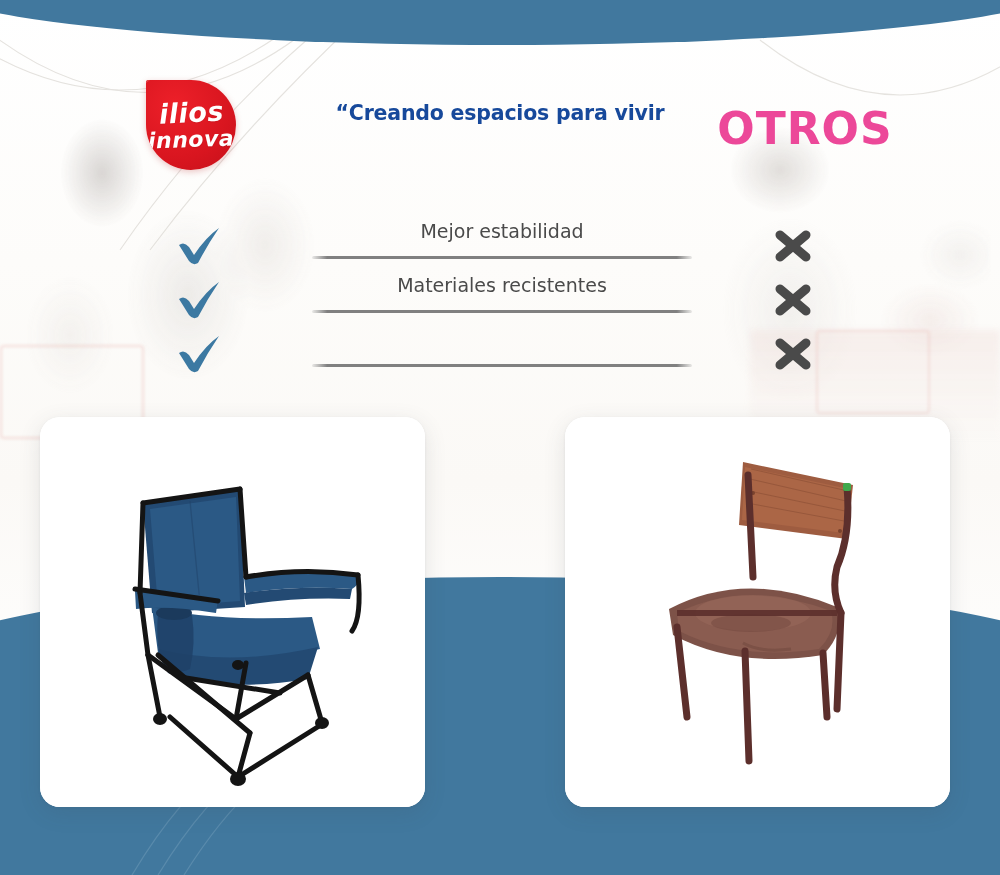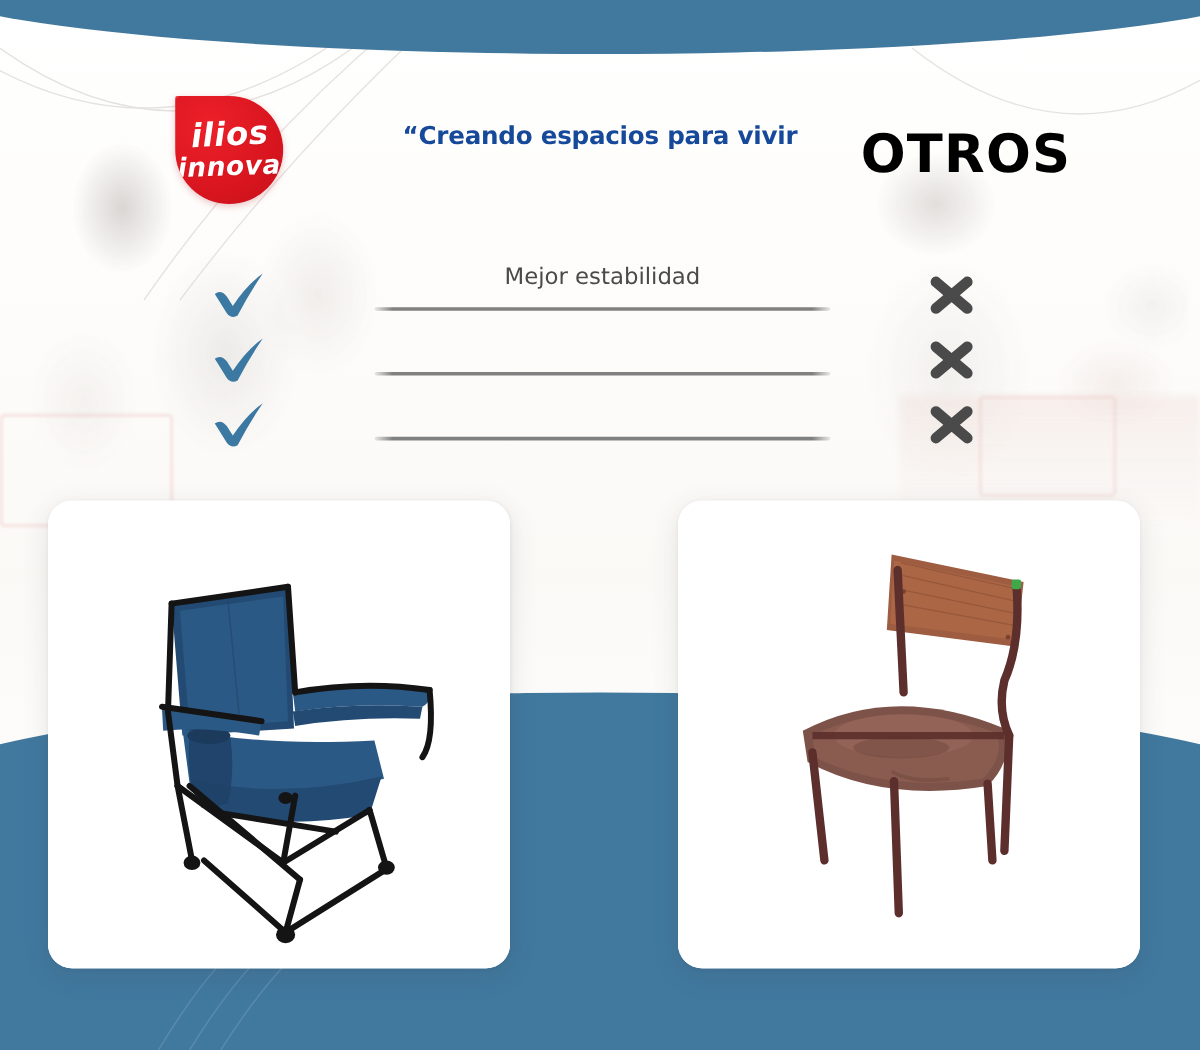--- a/index.html
+++ b/index.html
@@ -107,21 +107,21 @@
     font-family:"DejaVu Sans", sans-serif;
     font-weight:bold;font-size:20.5px;line-height:1.25;
     letter-spacing:-.2px;
     margin-top:43px;
   }
 
   
   .otros{
     position:absolute;left:700px;top:103px;width:210px;
     text-align:center;
-    color:#000000;font-weight:bold;font-size:44px;letter-spacing:1px;
+    color:#ec4899;font-weight:bold;font-size:44px;letter-spacing:1px;
     font-family:"DejaVu Sans", sans-serif;
   }
 
   
   .compare{position:absolute;left:0;top:218px;width:904px;}
   .row{position:relative;height:54px;}
   .check{
     position:absolute;left:175px;top:8px;width:48px;height:40px;
   }
   .feature{
@@ -202,20 +202,21 @@
           <line x1="10" y1="11" x2="36" y2="33"></line>
           <line x1="36" y1="11" x2="10" y2="33"></line>
         </g>
       </svg>
     </div>
 
     <div class="row">
       <svg class="check" viewBox="0 0 48 40">
         <path d="M4 19 Q9 15 14 21 L19 29 Q31 11 44 2 Q33 18 23 37 Q18 40 14 35 Z" fill="#3C79A2"></path>
       </svg>
+      <div class="feature">Materiales recistentes</div>
       <div class="rule"></div>
       <svg class="cross" viewBox="0 0 46 44">
         <g stroke="#4A4A4A" stroke-width="9" stroke-linecap="round">
           <line x1="10" y1="11" x2="36" y2="33"></line>
           <line x1="36" y1="11" x2="10" y2="33"></line>
         </g>
       </svg>
     </div>
 
     <div class="row">

